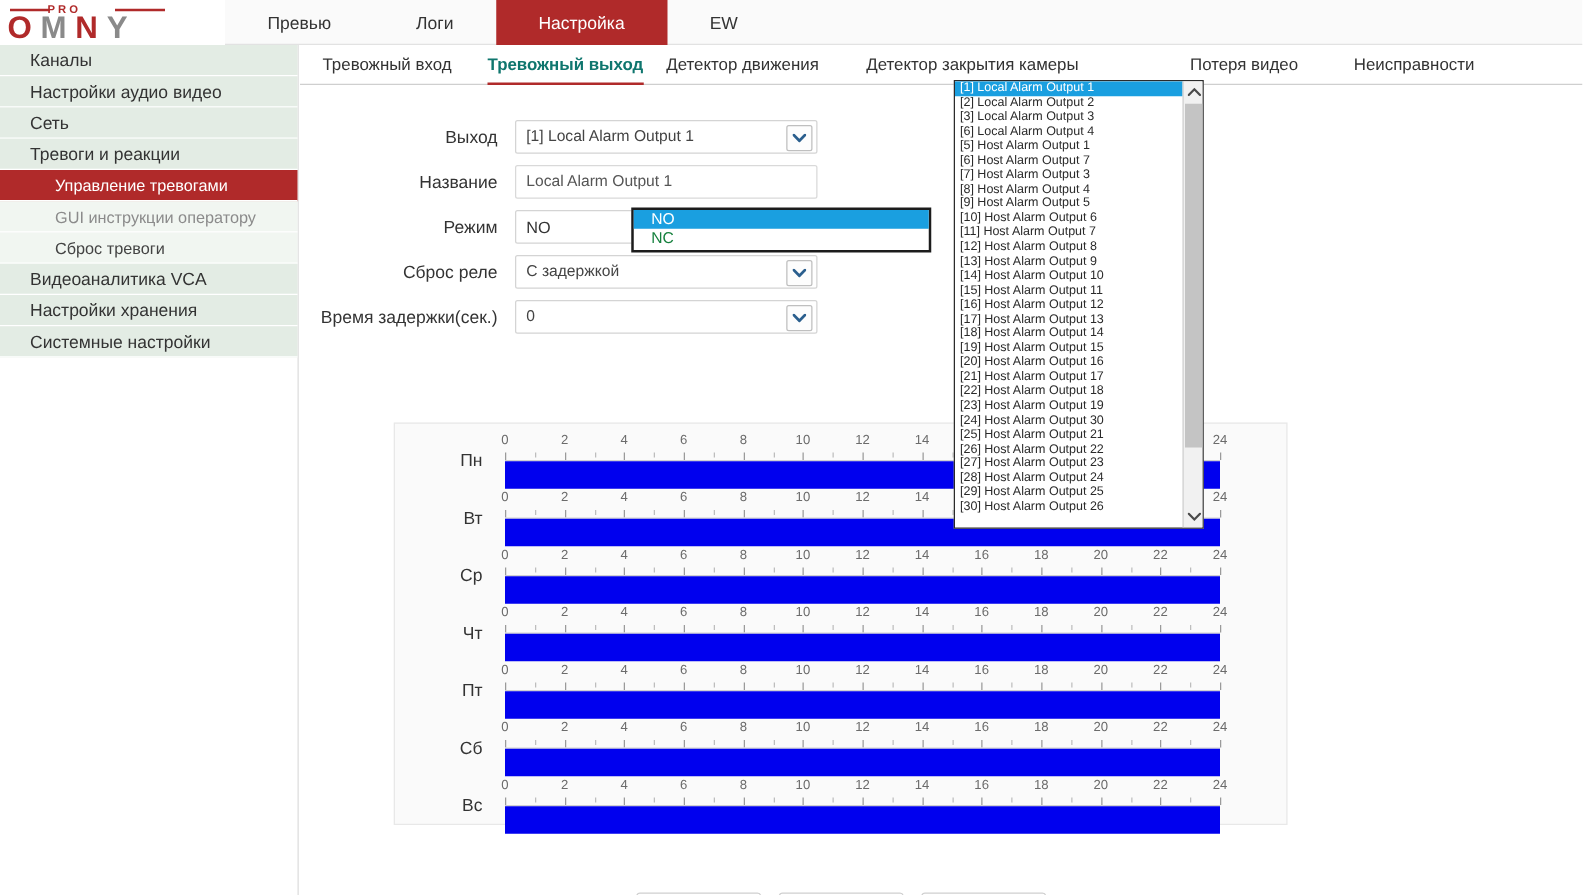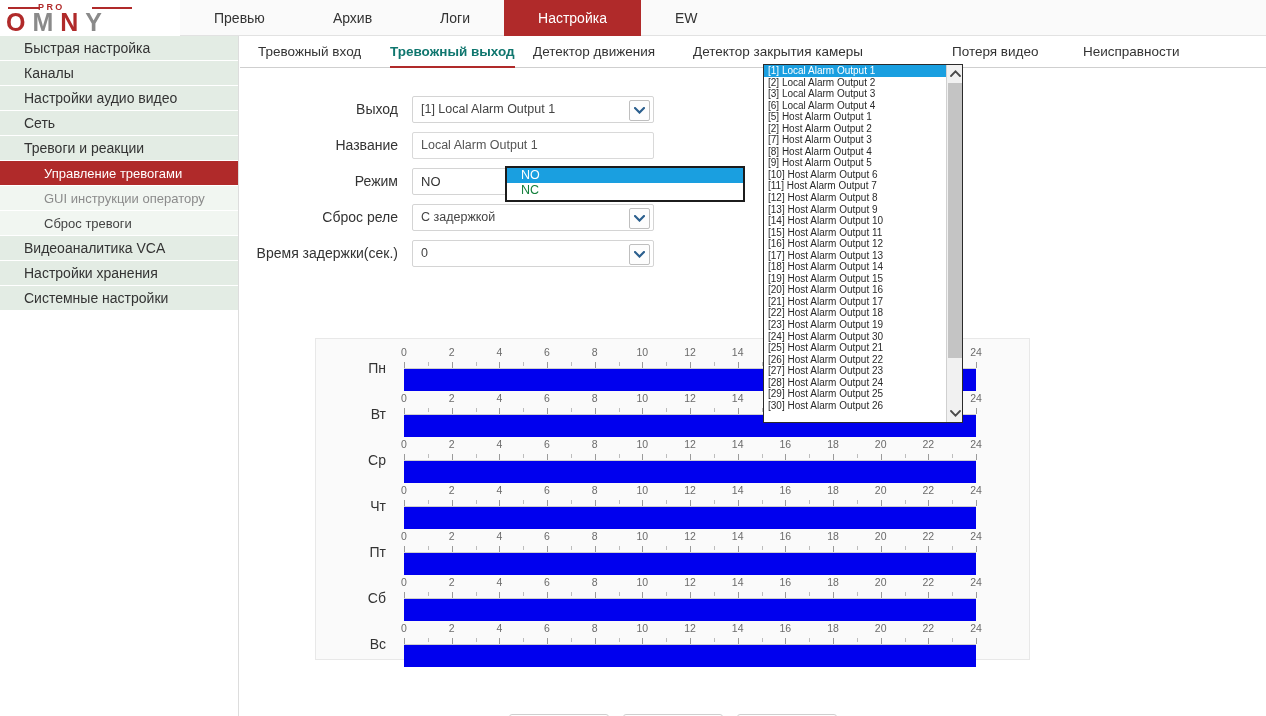--- a/index.html
+++ b/index.html
@@ -190,29 +190,27 @@
 
   <div class="topbar">
     <div class="logo-wrap">
       <div class="logo-rule-l"></div>
       <div class="logo-pro">PRO</div>
       <div class="logo-rule-r"></div>
       <div class="logo-omny"><span>O</span><span class="gray">M</span><span>N</span><span class="gray">Y</span></div>
     </div>
     <div class="nav" id="nav">
         <div class="nav-item">Превью</div>
-        <div class="nav-item">Архив</div>
         <div class="nav-item">Логи</div>
         <div class="nav-item active">Настройка</div>
         <div class="nav-item">EW</div>
       </div>
   </div>
 
   <div class="sidebar" id="sidebar">
-      <div class="side-item">Быстрая настройка</div>
       <div class="side-item">Каналы</div>
       <div class="side-item">Настройки аудио видео</div>
       <div class="side-item">Сеть</div>
       <div class="side-item">Тревоги и реакции</div>
       <div class="side-item sub active">Управление тревогами</div>
       <div class="side-item sub dim">GUI инструкции оператору</div>
       <div class="side-item sub">Сброс тревоги</div>
       <div class="side-item">Видеоаналитика VCA</div>
       <div class="side-item">Настройки хранения</div>
       <div class="side-item">Системные настройки</div>
@@ -658,21 +656,21 @@
     </div>
   </div>
 
   <div class="popup-outputs">
     <div class="popup-list" id="poplist">
         <div class="popt sel">[1] Local Alarm Output 1</div>
         <div class="popt">[2] Local Alarm Output 2</div>
         <div class="popt">[3] Local Alarm Output 3</div>
         <div class="popt">[6] Local Alarm Output 4</div>
         <div class="popt">[5] Host Alarm Output 1</div>
-        <div class="popt">[2] Host Alarm Output 2</div>
+        <div class="popt">[6] Host Alarm Output 7</div>
         <div class="popt">[7] Host Alarm Output 3</div>
         <div class="popt">[8] Host Alarm Output 4</div>
         <div class="popt">[9] Host Alarm Output 5</div>
         <div class="popt">[10] Host Alarm Output 6</div>
         <div class="popt">[11] Host Alarm Output 7</div>
         <div class="popt">[12] Host Alarm Output 8</div>
         <div class="popt">[13] Host Alarm Output 9</div>
         <div class="popt">[14] Host Alarm Output 10</div>
         <div class="popt">[15] Host Alarm Output 11</div>
         <div class="popt">[16] Host Alarm Output 12</div>

